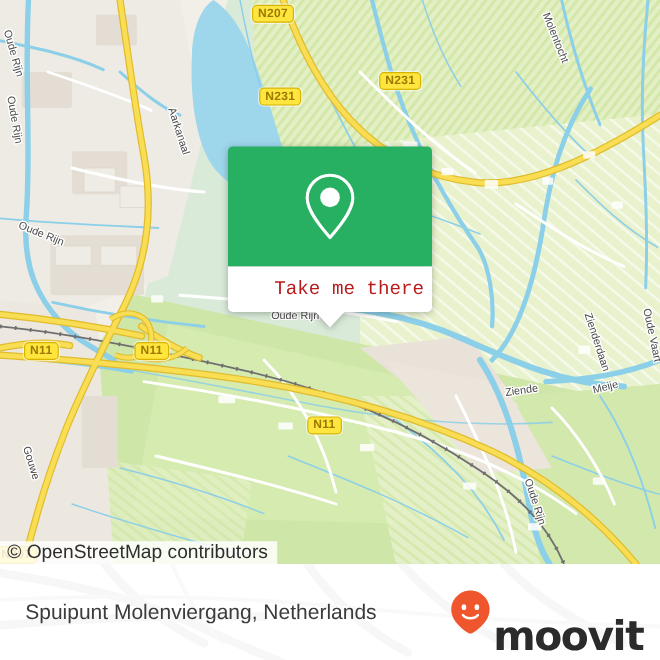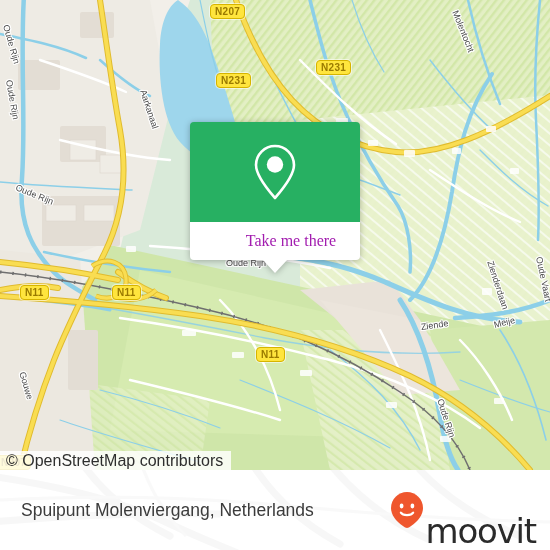--- a/index.html
+++ b/index.html
@@ -79,23 +79,23 @@
     display: flex; align-items: center; justify-content: center;
   }
   .popup-foot {
     background: #ffffff;
     border-radius: 0 0 4px 4px;
     height: 38px;
     display: flex; align-items: center; justify-content: center;
     position: relative;
   }
   .popup-foot-label {
-    color: #a21caf;
+    color: #b91c1c;
     font-size: 16px;
-    font-family: Liberation Serif, serif;
+    font-family: Liberation Mono, monospace;
     margin-left: 32px;
   }
   .popup-tail {
     position: absolute;
     left: 50%; bottom: -13px;
     margin-left: -13px;
     width: 0; height: 0;
     border-left: 13px solid transparent;
     border-right: 13px solid transparent;
     border-top: 14px solid #ffffff;
@@ -123,21 +123,21 @@
     white-space: nowrap;
     font-family: "Liberation Sans", sans-serif;
   }
   .brand { display: flex; align-items: center; gap: 2px; }
   .brand-mark { display: block; }
   .brand-word {
     color: #2b2b2b;
     font-size: 34px;
     letter-spacing: -1.2px;
     font-family: "DejaVu Sans", sans-serif;
-    font-weight: normal;
+    font-weight: bold;
     line-height: 34px;
     margin-top: 42px;
   }
 </style>
 </head>
 <body>
 
 <div id="app">
 
   <div class="map">

